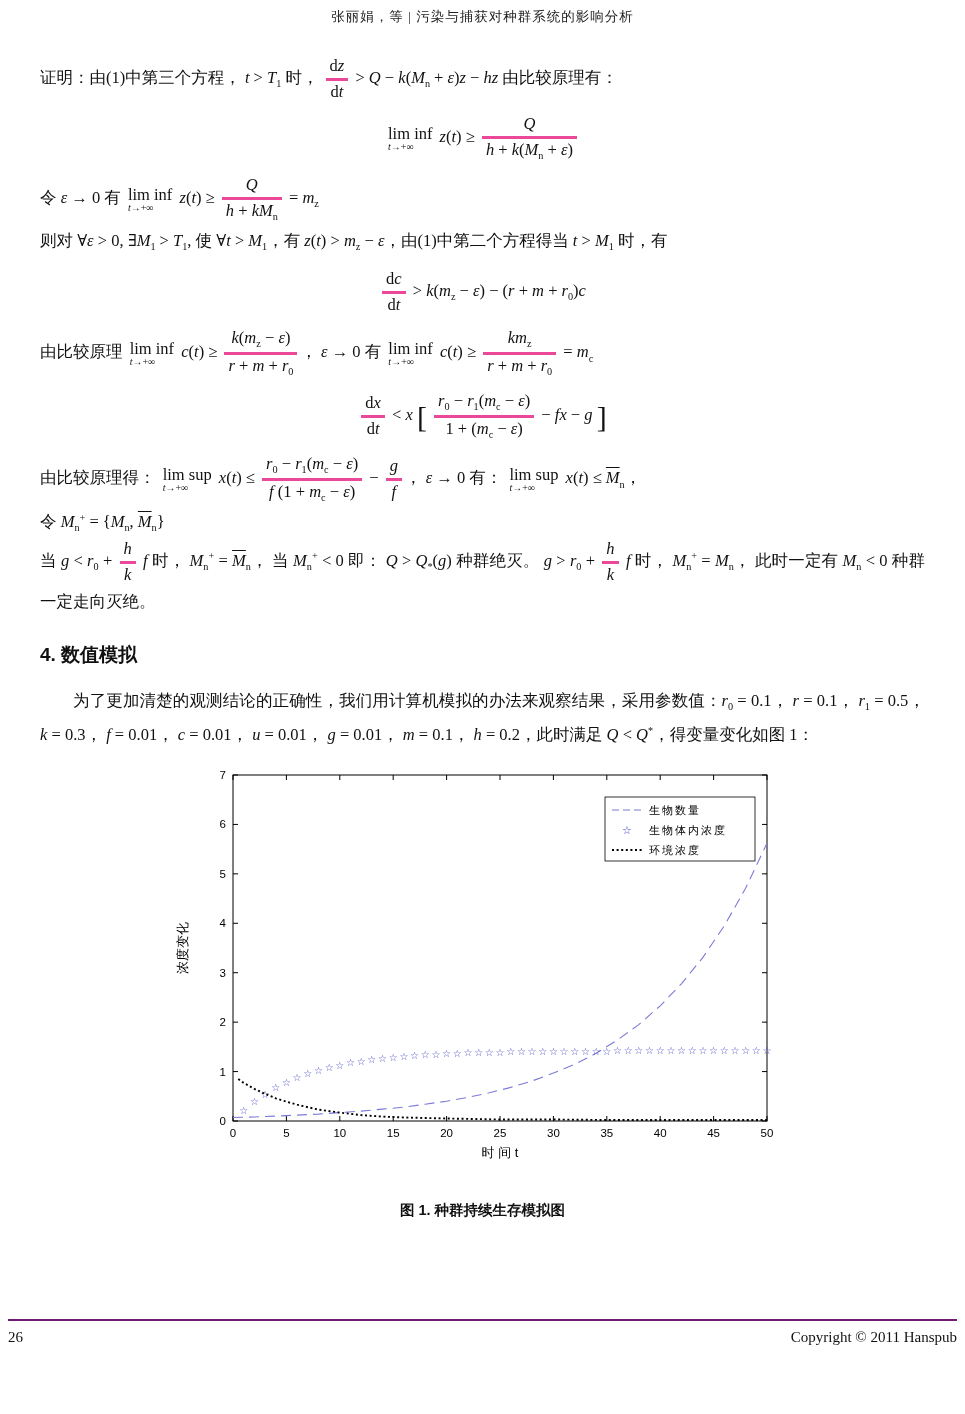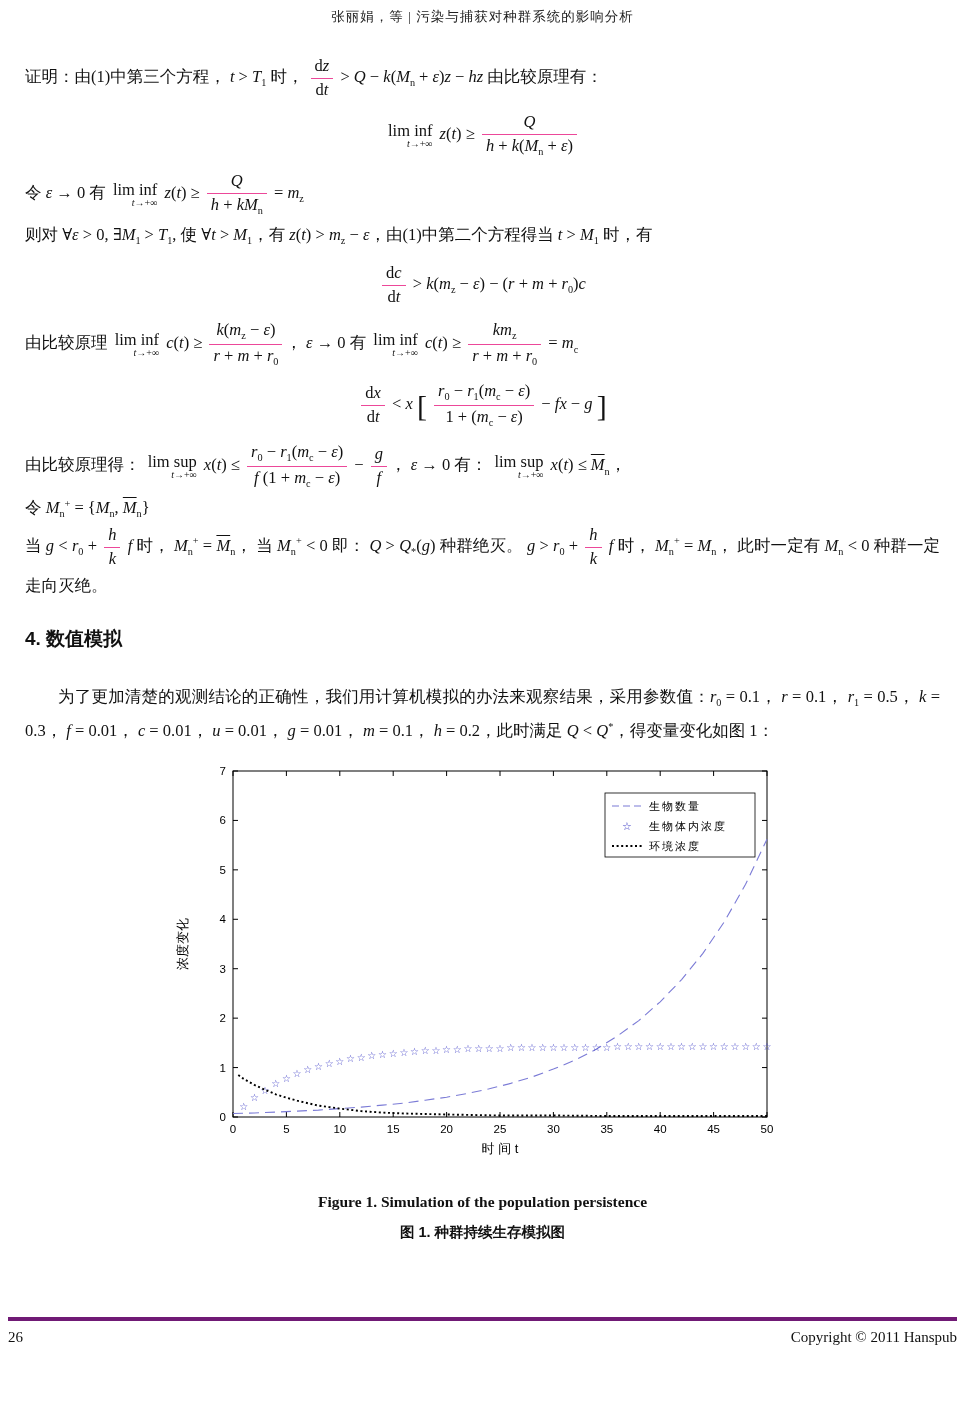--- a/index.html
+++ b/index.html
@@ -1,45 +1,45 @@
 <!DOCTYPE html>
 <html><head>
 <meta charset="utf-8">
 <style>
   * { margin:0; padding:0; box-sizing:border-box; }
   html,body { background:#ffffff; }
   .page {
     position:relative; width:965px; height:1356px; margin:0 auto;
     background:#ffffff; color:#111;
     font-family:"Liberation Serif","DejaVu Serif",serif;
-    padding:8px 25px 0; overflow:hidden;
+    padding:8px 40px 0; overflow:hidden;
   }
   .header { text-align:center; font-size:13.5px; color:#222; letter-spacing:1px; margin-bottom:30px; }
   .para { font-size:16.5px; line-height:2.0; margin:0 0; text-align:justify; }
   .para.indent { text-indent:2em; }
   .eq { text-align:center; font-size:16.5px; margin:12px 0; }
   i { font-style:italic; }
   sub, sup { font-size:0.62em; }
   .frac { display:inline-block; vertical-align:middle; text-align:center; margin:0 3px; line-height:1.25; }
-  .frac .nu { display:block; padding:0 4px 1px; border-bottom:1px solid #ec4899; }
+  .frac .nu { display:block; padding:0 4px 1px; border-bottom:3px solid #ec4899; }
   .frac .de { display:block; padding:1px 4px 0; }
-  .limop { display:inline-block; text-align:right; vertical-align:middle; margin:0 3px; }
+  .limop { display:inline-block; text-align:left; vertical-align:middle; margin:0 3px; }
   .limop .op { display:block; line-height:1.1; }
   .limop .lsub { display:block; font-size:10px; line-height:1; margin-top:-1px; }
   .bar { text-decoration:overline; }
   .bb { font-size:30px; vertical-align:middle; line-height:0; font-weight:400; }
-  .h2 { font-size:19px; font-weight:bold; margin:24px 0 28px; font-family:"Liberation Sans","DejaVu Sans",sans-serif; }
+  .h2 { font-size:19px; font-weight:bold; margin:24px 0 16px; font-family:"Liberation Sans","DejaVu Sans",sans-serif; }
   .figure-wrap { text-align:center; margin-top:12px; }
   #chart { display:inline-block; }
   .cap-en { font-weight:bold; font-size:15.5px; margin-top:8px; }
   .cap-zh { font-weight:bold; font-size:14.5px; margin-top:12px; font-family:"Liberation Sans","DejaVu Sans",sans-serif; }
   .footer {
     position:absolute; left:8px; right:8px; bottom:10px;
     display:flex; justify-content:space-between; align-items:center;
-    border-top:4px solid #701a75; padding-top:8px; font-size:15px;
+    border-top:2px solid #701a75; padding-top:8px; font-size:15px;
   }
 </style>
 </head>
 <body>
 
 <div class="page">
 
   <div class="header">张丽娟，等 | 污染与捕获对种群系统的影响分析</div>
 
   <div class="para">证明：由(1)中第三个方程， <i>t</i> &gt; <i>T</i><sub>1</sub> 时， <span class="frac"><span class="nu">d<i>z</i></span><span class="de">d<i>t</i></span></span> &gt; <i>Q</i> − <i>k</i>(<i>M</i><sub>n</sub> + <i>ε</i>)<i>z</i> − <i>hz</i> 由比较原理有：</div>
@@ -172,21 +172,20 @@
           <text x="329" y="394" text-anchor="middle" font-size="13" fill="#000">时 间  t</text>
           <text x="16" y="185" text-anchor="middle" font-size="13" fill="#000" transform="rotate(-90 16 185)">浓度变化</text>
           <rect x="434" y="34" width="150" height="64" fill="#fff" stroke="#000" stroke-width="0.8"></rect>
           <line x1="441" y1="47" x2="472" y2="47" stroke="#7b7bd6" stroke-width="1.1" stroke-dasharray="7 4"></line>
           <text x="478" y="51" font-size="11" fill="#000" letter-spacing="2">生物数量</text>
           <text x="456" y="71" text-anchor="middle" font-size="11" fill="#4646c8" font-family="&quot;DejaVu Sans&quot;,sans-serif">☆</text>
           <text x="478" y="71" font-size="11" fill="#000" letter-spacing="2">生物体内浓度</text>
           <line x1="441" y1="87" x2="472" y2="87" stroke="#000000" stroke-width="1.9" stroke-dasharray="2 2.6"></line>
           <text x="478" y="91" font-size="11" fill="#000" letter-spacing="2">环境浓度</text>
         </svg></div>
-    <div class="cap-en">Figure 1. Simulation of the population persistence</div>
     <div class="cap-zh">图 1.  种群持续生存模拟图</div>
   </div>
 
   <div class="footer">
     <span>26</span>
     <span>Copyright © 2011 Hanspub</span>
   </div>
 
 </div>
 

